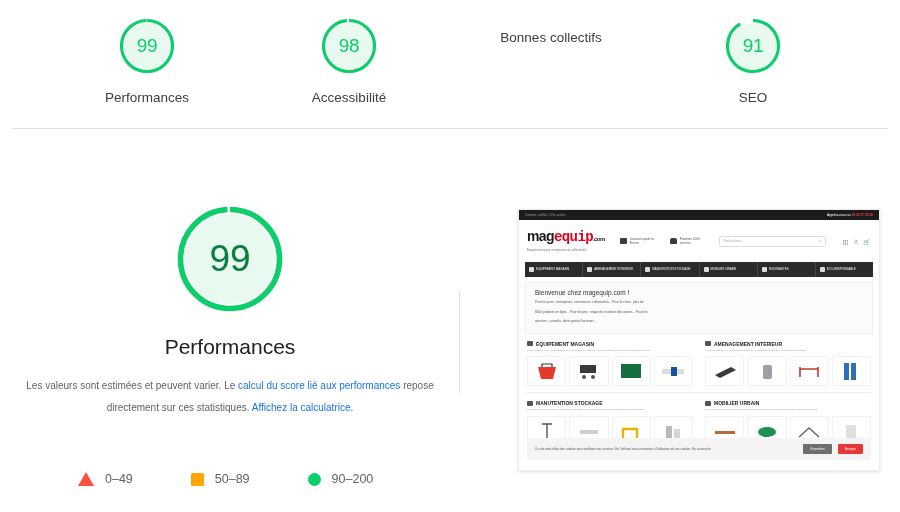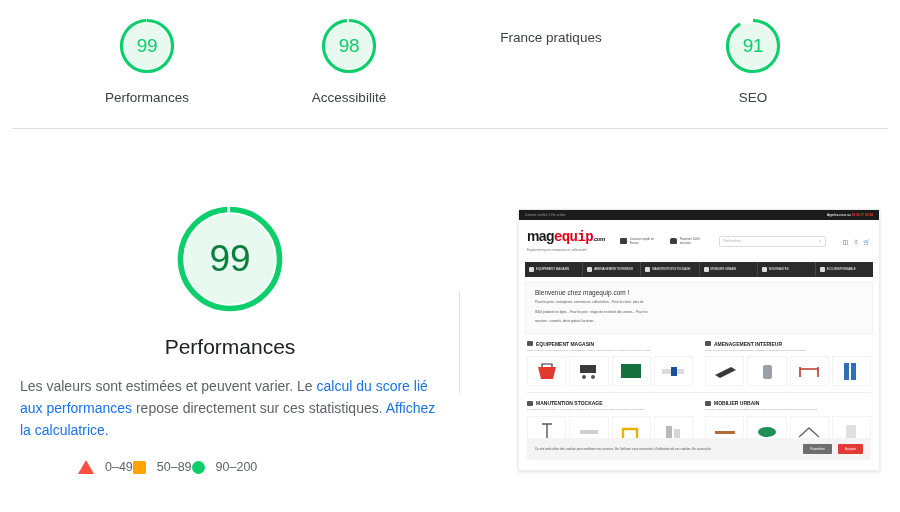--- a/index.html
+++ b/index.html
@@ -64,31 +64,31 @@
   }
   .detail-title {
     margin-top: 18px;
     font-size: 21px;
     font-weight: 400;
     color: #202124;
   }
   .detail-desc {
     margin-top: 16px;
     width: 420px;
-    text-align: left;
-    font-size: 14px;
+    text-align: center;
+    font-size: 10px;
     line-height: 22px;
     color: #5f6368;
   }
   .detail-desc a { color: #1a73e8; text-decoration: none; cursor: pointer; }
 
   .legend {
     position: absolute;
-    top: 460px; left: 78px;
-    display: flex; align-items: center; 
+    top: 472px; left: 78px;
+    display: flex; align-items: center; gap: 58px;
   }
   .legend-item { display: flex; align-items: center; gap: 11px; }
   .legend-text { font-size: 12.5px; color: #5f6368; }
   .sw-triangle {
     width: 0; height: 0;
     border-left: 8px solid transparent;
     border-right: 8px solid transparent;
     border-bottom: 14px solid #ff4e42;
   }
   .sw-square { width: 13px; height: 13px; background: #ffa400; border-radius: 1.5px; }
@@ -207,21 +207,21 @@
         <svg width="60" height="60" viewBox="0 0 60 60">
           <circle cx="30" cy="30" r="23" fill="#e8f9f0"></circle>
           <circle cx="30" cy="30" r="25.5" fill="none" stroke="#0cce6b" stroke-width="3.2" stroke-dasharray="157.0 160.2" stroke-linecap="butt"></circle>
         </svg>
         <div class="gauge-score">98</div>
       </div>
       <div class="gauge-label">Accessibilité</div>
     </div>
 
     <div class="gauge-item">
-      <div class="gauge-label">France pratiques</div>
+      <div class="gauge-label">Bonnes collectifs</div>
     </div>
 
     <div class="gauge-item">
       <div class="gauge-wrap">
         <svg width="60" height="60" viewBox="0 0 60 60">
           <circle cx="30" cy="30" r="23" fill="#e8f9f0"></circle>
           <circle cx="30" cy="30" r="25.5" fill="none" stroke="#0cce6b" stroke-width="3.2" stroke-dasharray="145.8 160.2" stroke-linecap="butt"></circle>
         </svg>
         <div class="gauge-score">91</div>
       </div>

